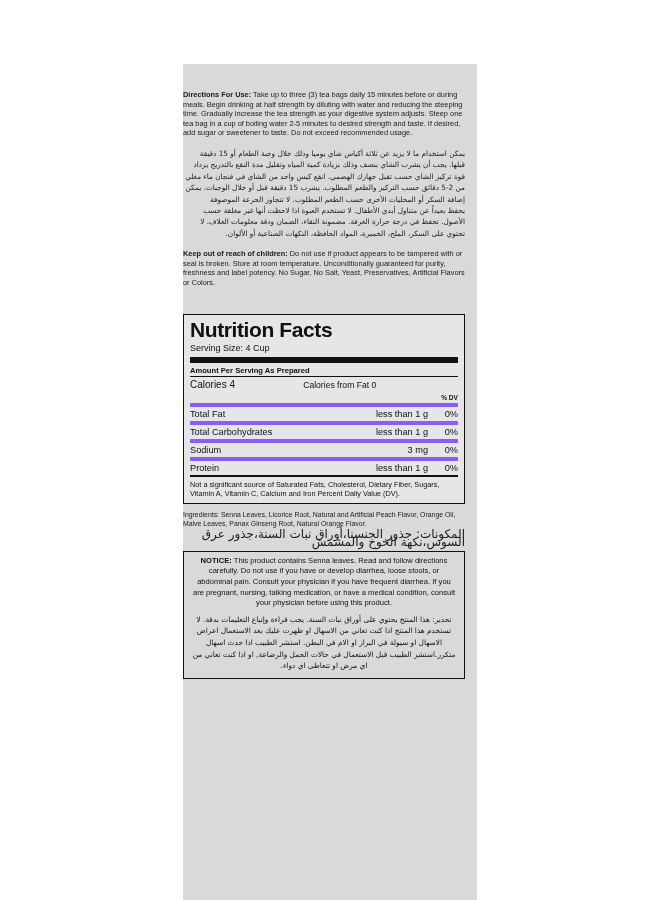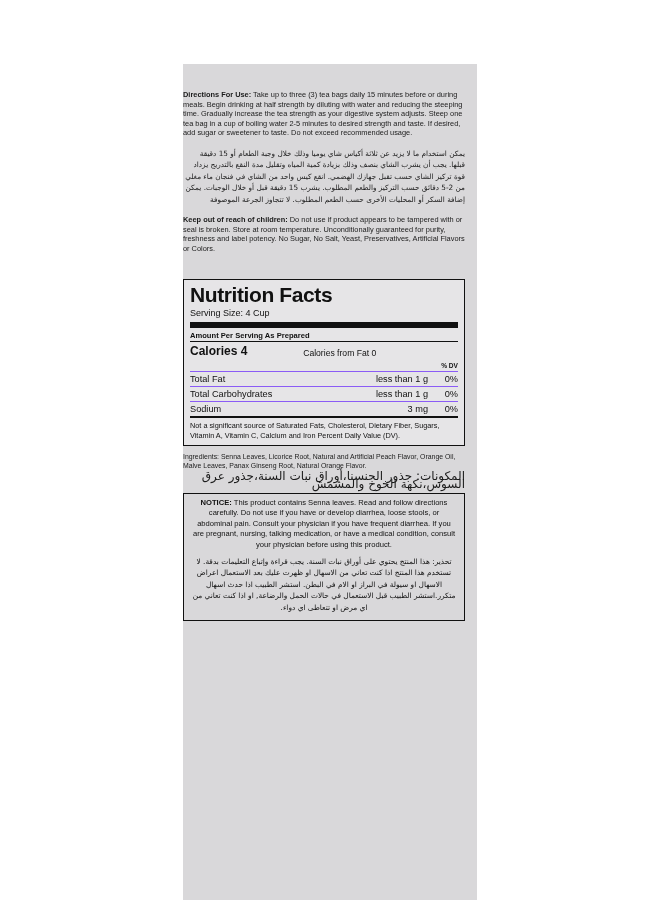--- a/index.html
+++ b/index.html
@@ -91,26 +91,26 @@
     width: 100%;
     border-collapse: collapse;
     font-size: 9.2px;
     color: #111;
   }
   table.nftab td {
     padding: 2px 0 2px 0;
     vertical-align: bottom;
   }
   table.nftab tr.sep td {
-    border-top: 1px solid #8b5cf6;
+    border-top: 4px solid #8b5cf6;
   }
   td.nm { text-align: left; }
   td.vl { text-align: right; padding-right: 34px; }
   td.dv { text-align: right; width: 30px; }
-  .cal-left { font-weight: bold; font-size: 12px; }
+  .cal-left { font-weight: normal; font-size: 10px; }
   .cal-right { font-size: 8.6px; padding-left: 6px; }
   .footnote {
     font-size: 7.3px;
     line-height: 9.4px;
     color: #111;
     margin-top: 3px;
   }
 
   #ingredients {
     font-size: 6.9px;
@@ -158,20 +158,21 @@
 
   <div class="blk">
     <b>Directions For Use:</b>
     <span>Take up to three (3) tea bags daily 15 minutes before or during meals. Begin drinking at half strength by diluting with water and reducing the steeping time. Gradually increase the tea strength as your digestive system adjusts. Steep one tea bag in a cup of boiling water 2-5 minutes to desired strength and taste. If desired, add sugar or sweetener to taste. Do not exceed recommended usage.</span>
   </div>
 
   <div class="gap10"></div>
 
   <div class="ar">
     <div>يمكن استخدام ما لا يزيد عن ثلاثة أكياس شاي يوميا وذلك خلال وجبة الطعام أو 15 دقيقة قبلها. يجب أن يشرب الشاي بنصف وذلك بزيادة كمية المياه وتقليل مدة النقع بالتدريج يزداد قوة تركيز الشاي حسب تقبل جهازك الهضمي. انقع كيس واحد من الشاي في فنجان ماء مغلي من 2-5 دقائق حسب التركيز والطعم المطلوب. يشرب 15 دقيقة قبل أو خلال الوجبات. يمكن إضافة السكر أو المحليات الأخرى حسب الطعم المطلوب. لا تتجاوز الجرعة الموصوفة</div>
+    <div>يحفظ بعيداً عن متناول أيدي الأطفال. لا تستخدم العبوة اذا لاحظت أنها غير مغلقة حسب الأصول. تحفظ في درجة حرارة الغرفة. مضمونة النقاء، الضمان ودقة معلومات الغلاف. لا تحتوي على السكر، الملح، الخميرة، المواد الحافظة، النكهات الصناعية أو الألوان.</div>
   </div>
 
   <div class="gap10"></div>
 
   <div class="blk">
     <b>Keep out of reach of children:</b>
     <span>Do not use if product appears to be tampered with or seal is broken. Store at room temperature. Unconditionally guaranteed for purity, freshness and label potency. No Sugar, No Salt, Yeast, Preservatives, Artificial Flavors or Colors.</span>
   </div>
 
   <div id="nf">
@@ -202,20 +203,25 @@
       <tr class="sep">
         <td class="nm">Total Carbohydrates</td>
         <td class="vl">less than 1 g</td>
         <td class="dv">0%</td>
       </tr>
       <tr class="sep">
         <td class="nm">Sodium</td>
         <td class="vl">3 mg</td>
         <td class="dv">0%</td>
       </tr>
+      <tr class="sep">
+        <td class="nm">Protein</td>
+        <td class="vl">less than 1 g</td>
+        <td class="dv">0%</td>
+      </tr>
     </tbody>
       </table>
 
     <div class="rule-med"></div>
     <div class="footnote">Not a significant source of Saturated Fats, Cholesterol, Dietary Fiber, Sugars, Vitamin A, Vitamin C, Calcium and Iron Percent Daily Value (DV).</div>
   </div>
 
   <div id="ingredients">Ingredients: Senna Leaves, Licorice Root, Natural and Artificial Peach Flavor, Orange Oil, Malve Leaves, Panax Ginseng Root, Natural Orange Flavor.</div>
   <div id="ingredients-ar">المكونات: جذور الحنسنا،أوراق نبات السنة،جذور عرق السوس،نكهة الخوخ والمشمش</div>
 

